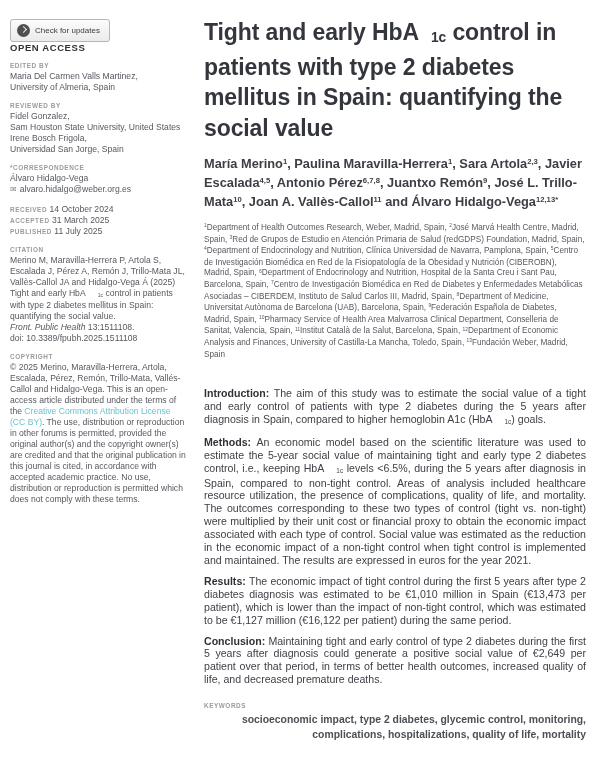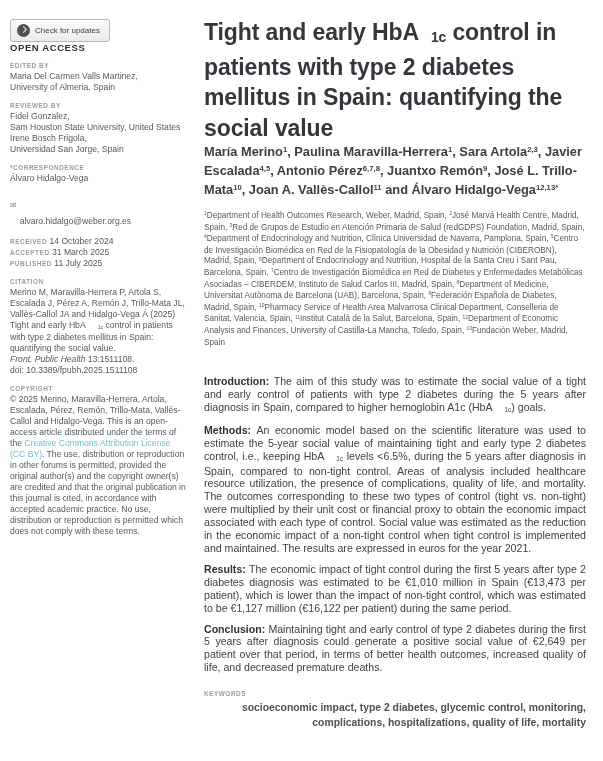--- a/index.html
+++ b/index.html
@@ -36,32 +36,32 @@
   .block-label {
     font-size:6.4px; font-weight:bold; color:#9b9b9b;
     letter-spacing:0.55px; margin-bottom:2px;
   }
   .block-text, .rich-pre {
     font-size:8.6px; line-height:11px; color:#55585e; white-space:pre-line;
   }
   .corr-name { font-size:8.6px; line-height:11px; color:#55585e; }
   .email-row { display:flex; align-items:center; gap:3px; }
   .email-icon { font-size:8px; color:#8b8e93; line-height:11px; }
-  .email-link { font-size:8.6px; line-height:11px; color:#55585e; text-decoration:none; cursor:pointer;margin-top:32px; }
+  .email-link { font-size:8.6px; line-height:11px; color:#55585e; text-decoration:none; cursor:pointer; }
   .meta-row { font-size:8.6px; line-height:11px; }
   .meta-label { font-size:6.4px; font-weight:bold; color:#9b9b9b; letter-spacing:0.55px; }
   .meta-value { color:#55585e; }
   
   .main { position:absolute; left:204px; top:17px; width:382px; }
   .title {
     font-size:23px; line-height:30.5px; font-weight:bold;
     color:#33363c; letter-spacing:-0.1px;
   }
   .authors {
-    margin-top:0; font-size:12.8px; line-height:17px;
+    margin-top:12px; font-size:12.8px; line-height:17px;
     font-weight:bold; color:#3b3e44;
   }
   .affiliations {
     margin-top:11px; font-size:8.2px; line-height:10.6px; color:#56595f;
   }
   .abstract { margin-top:27px; }
   .para {
     font-size:10.6px; line-height:12.9px; color:#3e4147;
     text-align:justify; margin-top:8px;
   }

